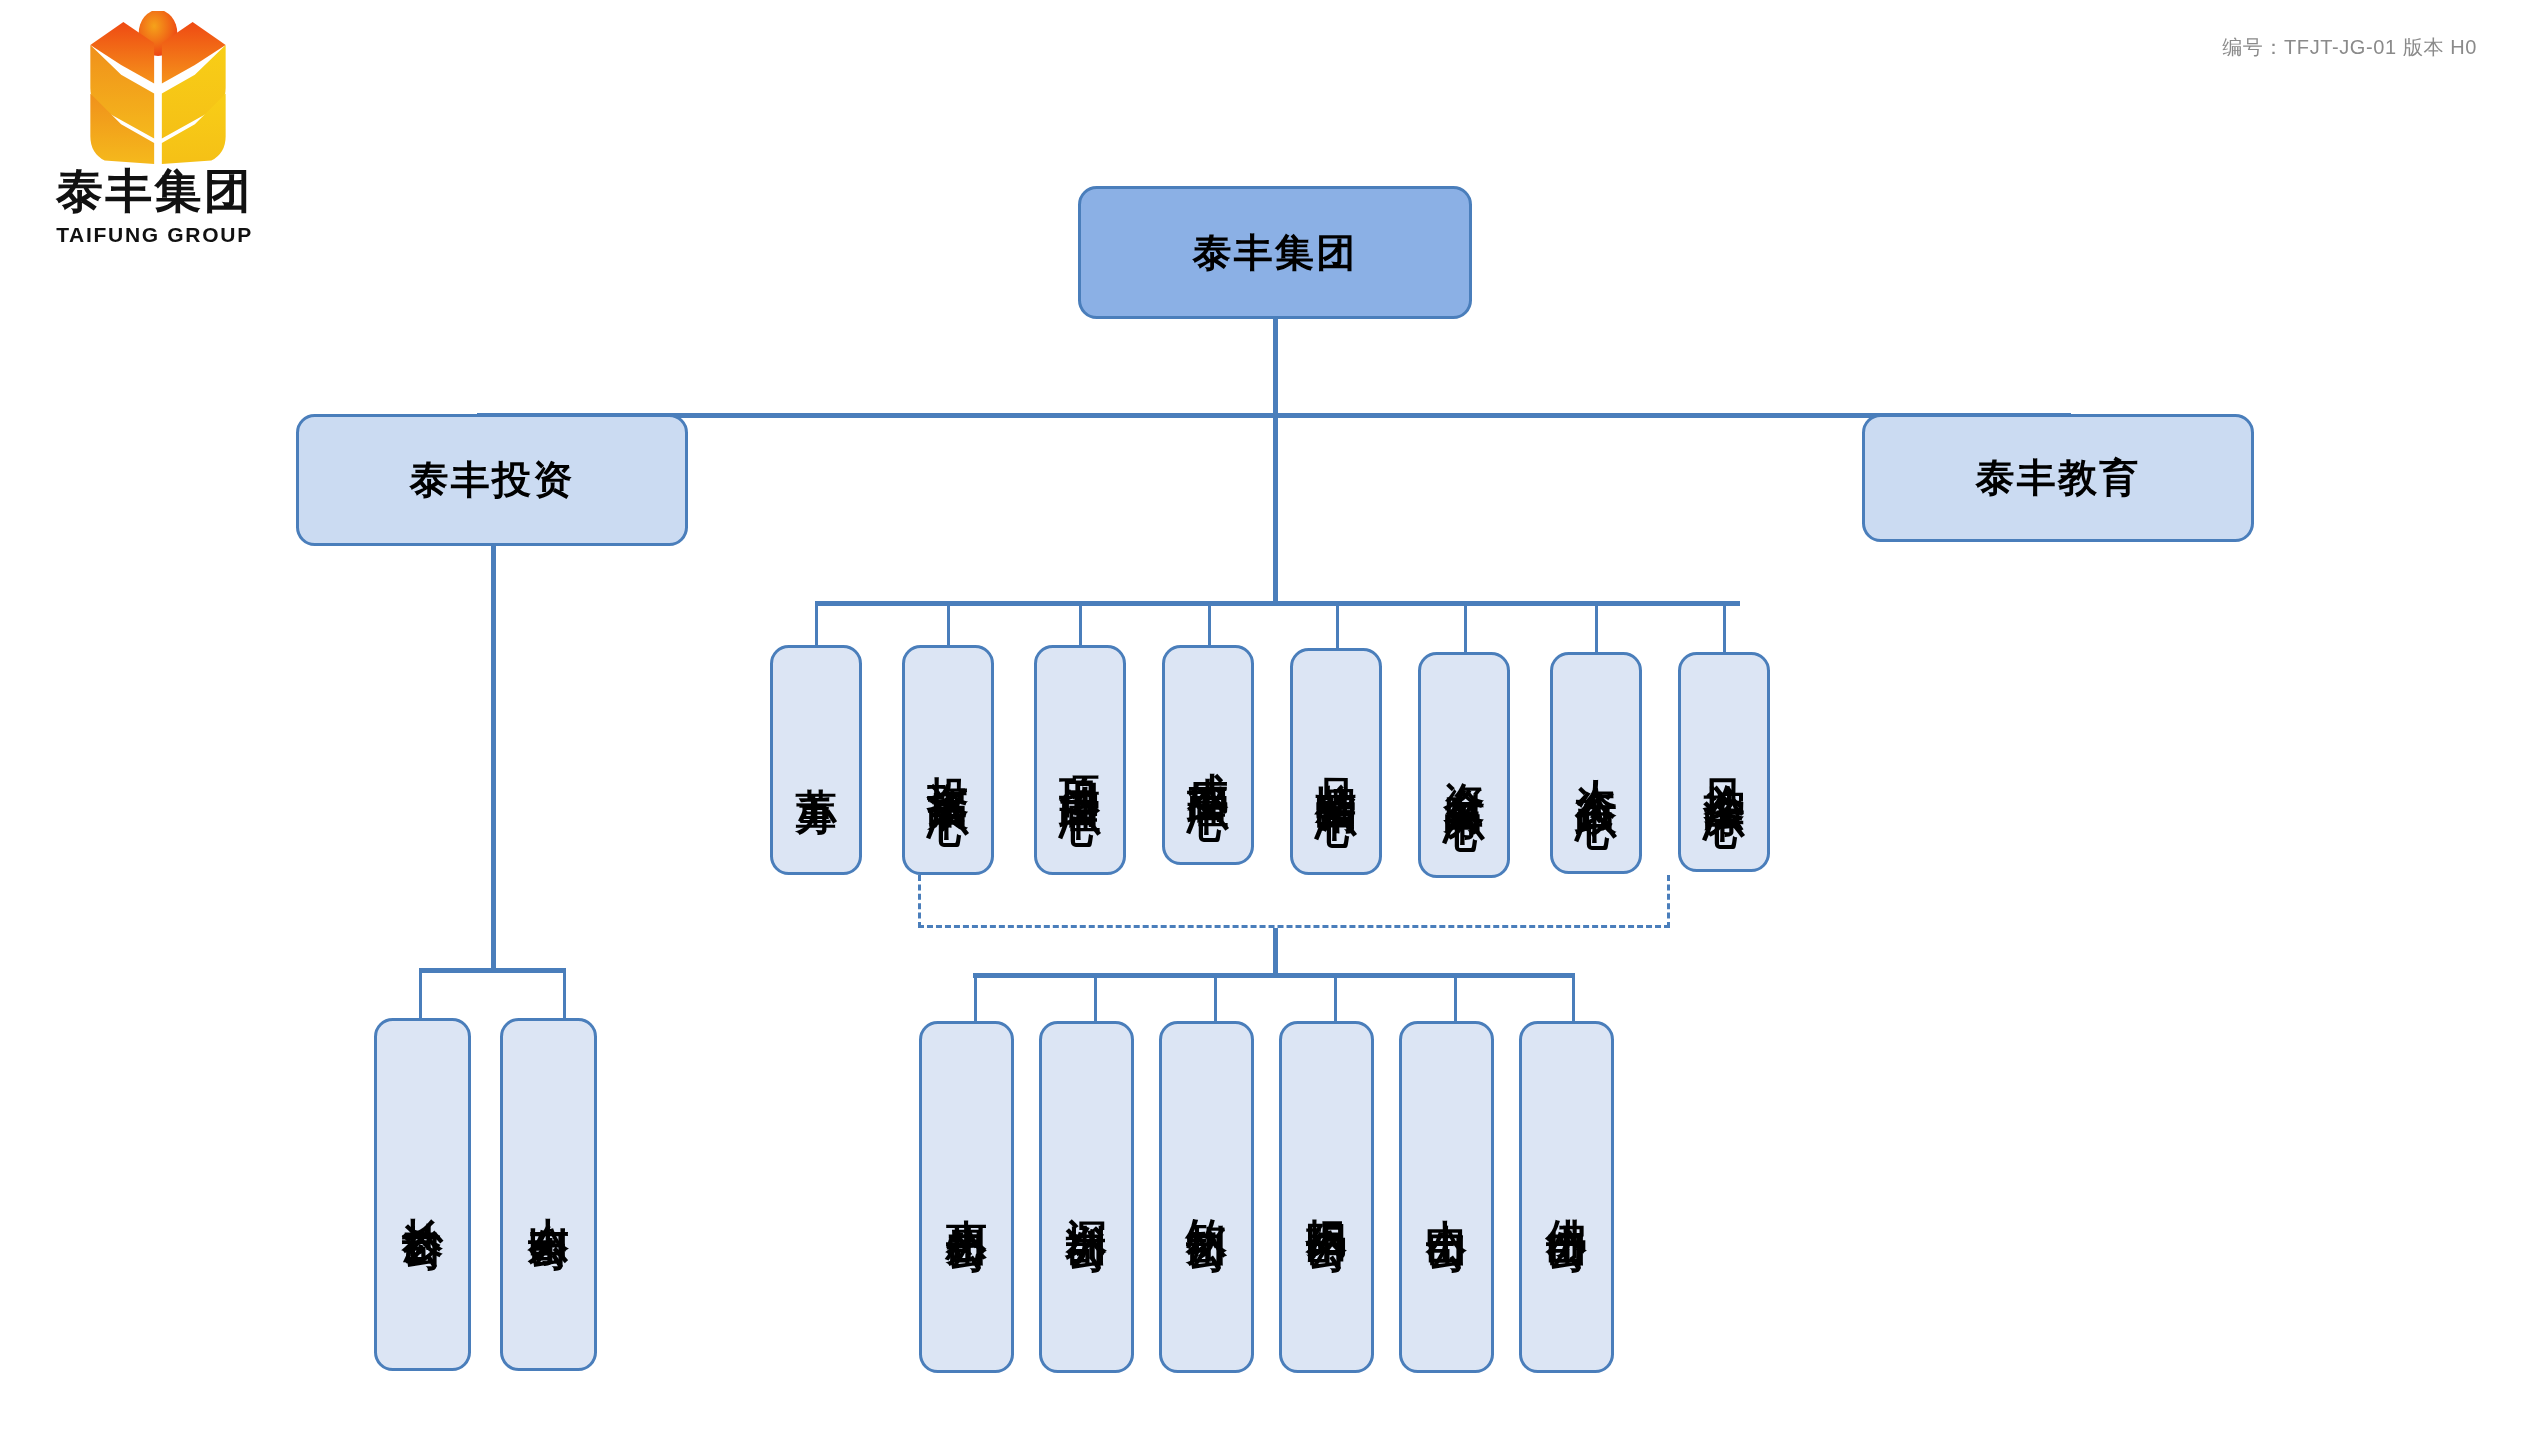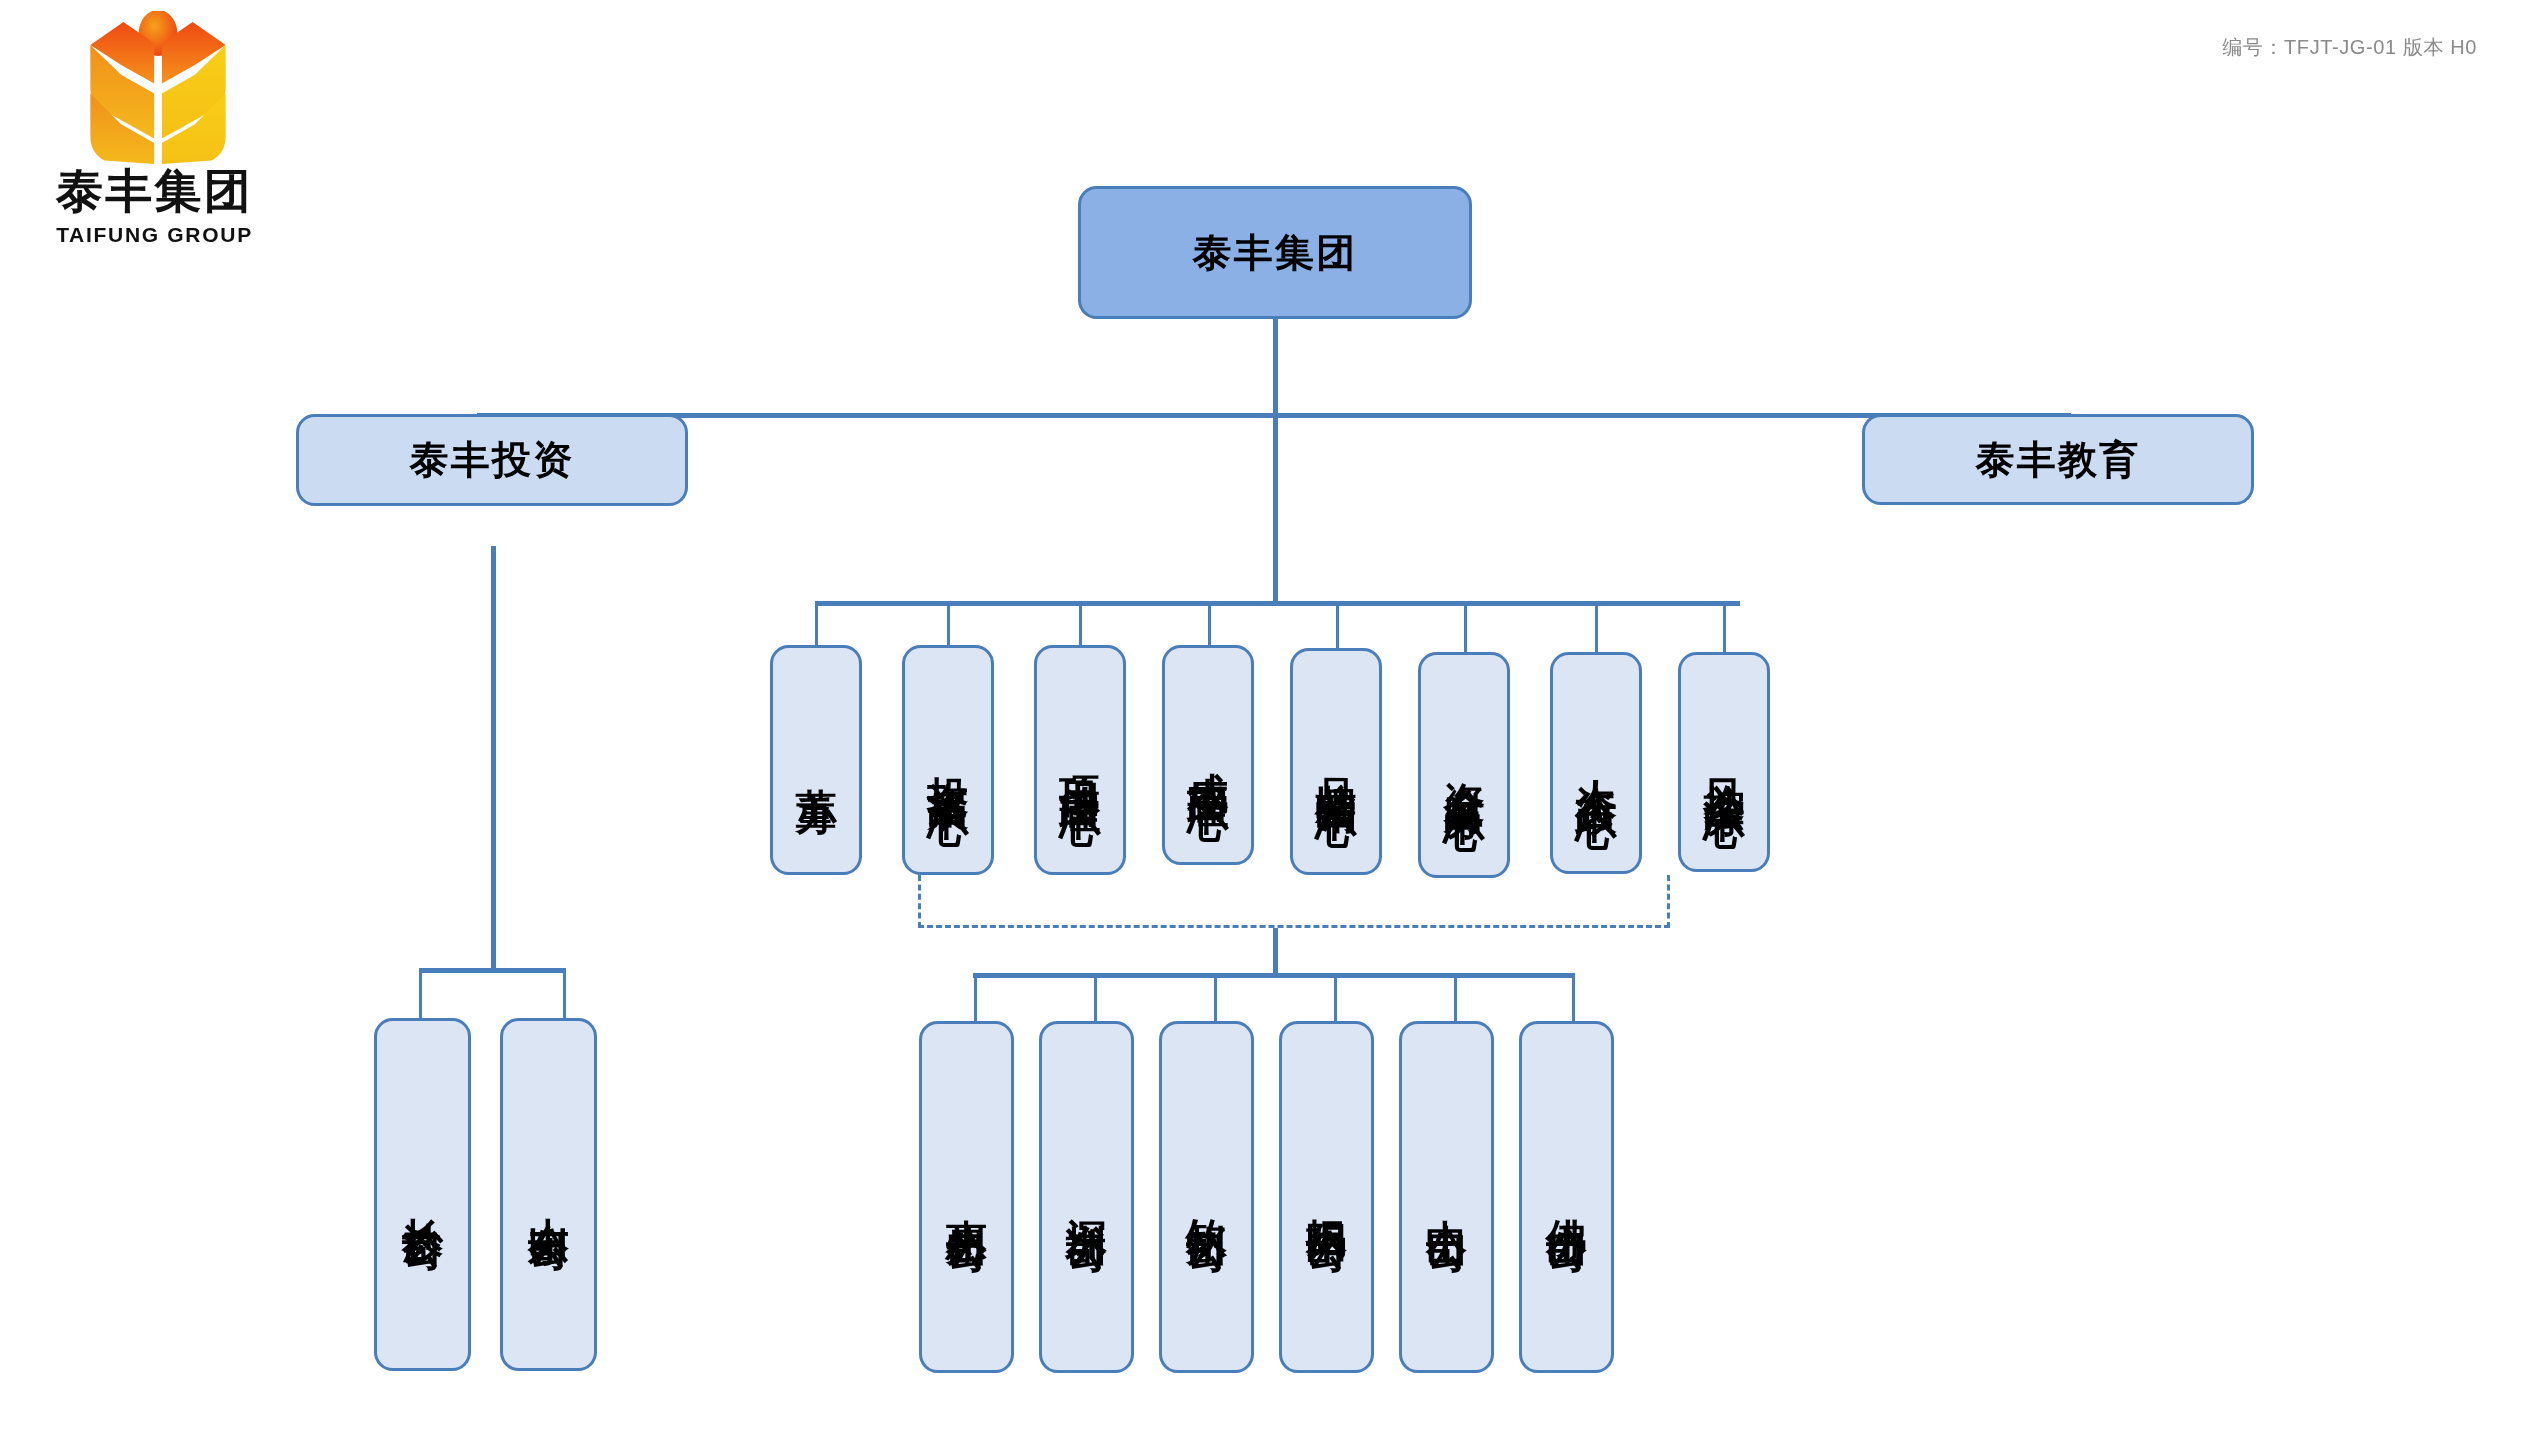--- a/index.html
+++ b/index.html
@@ -144,23 +144,23 @@
   <div class="ln-v thick" style="left:1273px; top:319px; height:96px;"></div>
 
   <div class="ln-h thick" style="left:479px; top:413px; width:1590px;"></div>
 
   <div class="ln-v thick" style="left:477px; top:413px; height:54px;"></div>
 
   <div class="ln-v thick" style="left:2066px; top:413px; height:54px;"></div>
 
   <div class="ln-v thick" style="left:1273px; top:413px; height:190px;"></div>
 
-  <div class="node level2 horiz" style="left:296px; top:414px; width:392px; height:92px;">泰丰投资</div>
-
-  <div class="node level2 horiz" style="left:1862px; top:414px; width:392px; height:91px;">泰丰教育</div>
+  <div class="node level2 horiz" style="left:296px; top:414px; width:392px; height:132px;">泰丰投资</div>
+
+  <div class="node level2 horiz" style="left:1862px; top:414px; width:392px; height:128px;">泰丰教育</div>
 
   <div class="ln-h thick" style="left:815px; top:601px; width:925px;"></div>
 
   <div class="ln-v" style="left:815px; top:601px; height:46px;"></div>
   <div class="ln-v" style="left:947px; top:601px; height:46px;"></div>
   <div class="ln-v" style="left:1079px; top:601px; height:46px;"></div>
   <div class="ln-v" style="left:1208px; top:601px; height:46px;"></div>
   <div class="ln-v" style="left:1336px; top:601px; height:50px;"></div>
   <div class="ln-v" style="left:1464px; top:601px; height:53px;"></div>
   <div class="ln-v" style="left:1595px; top:601px; height:53px;"></div>

